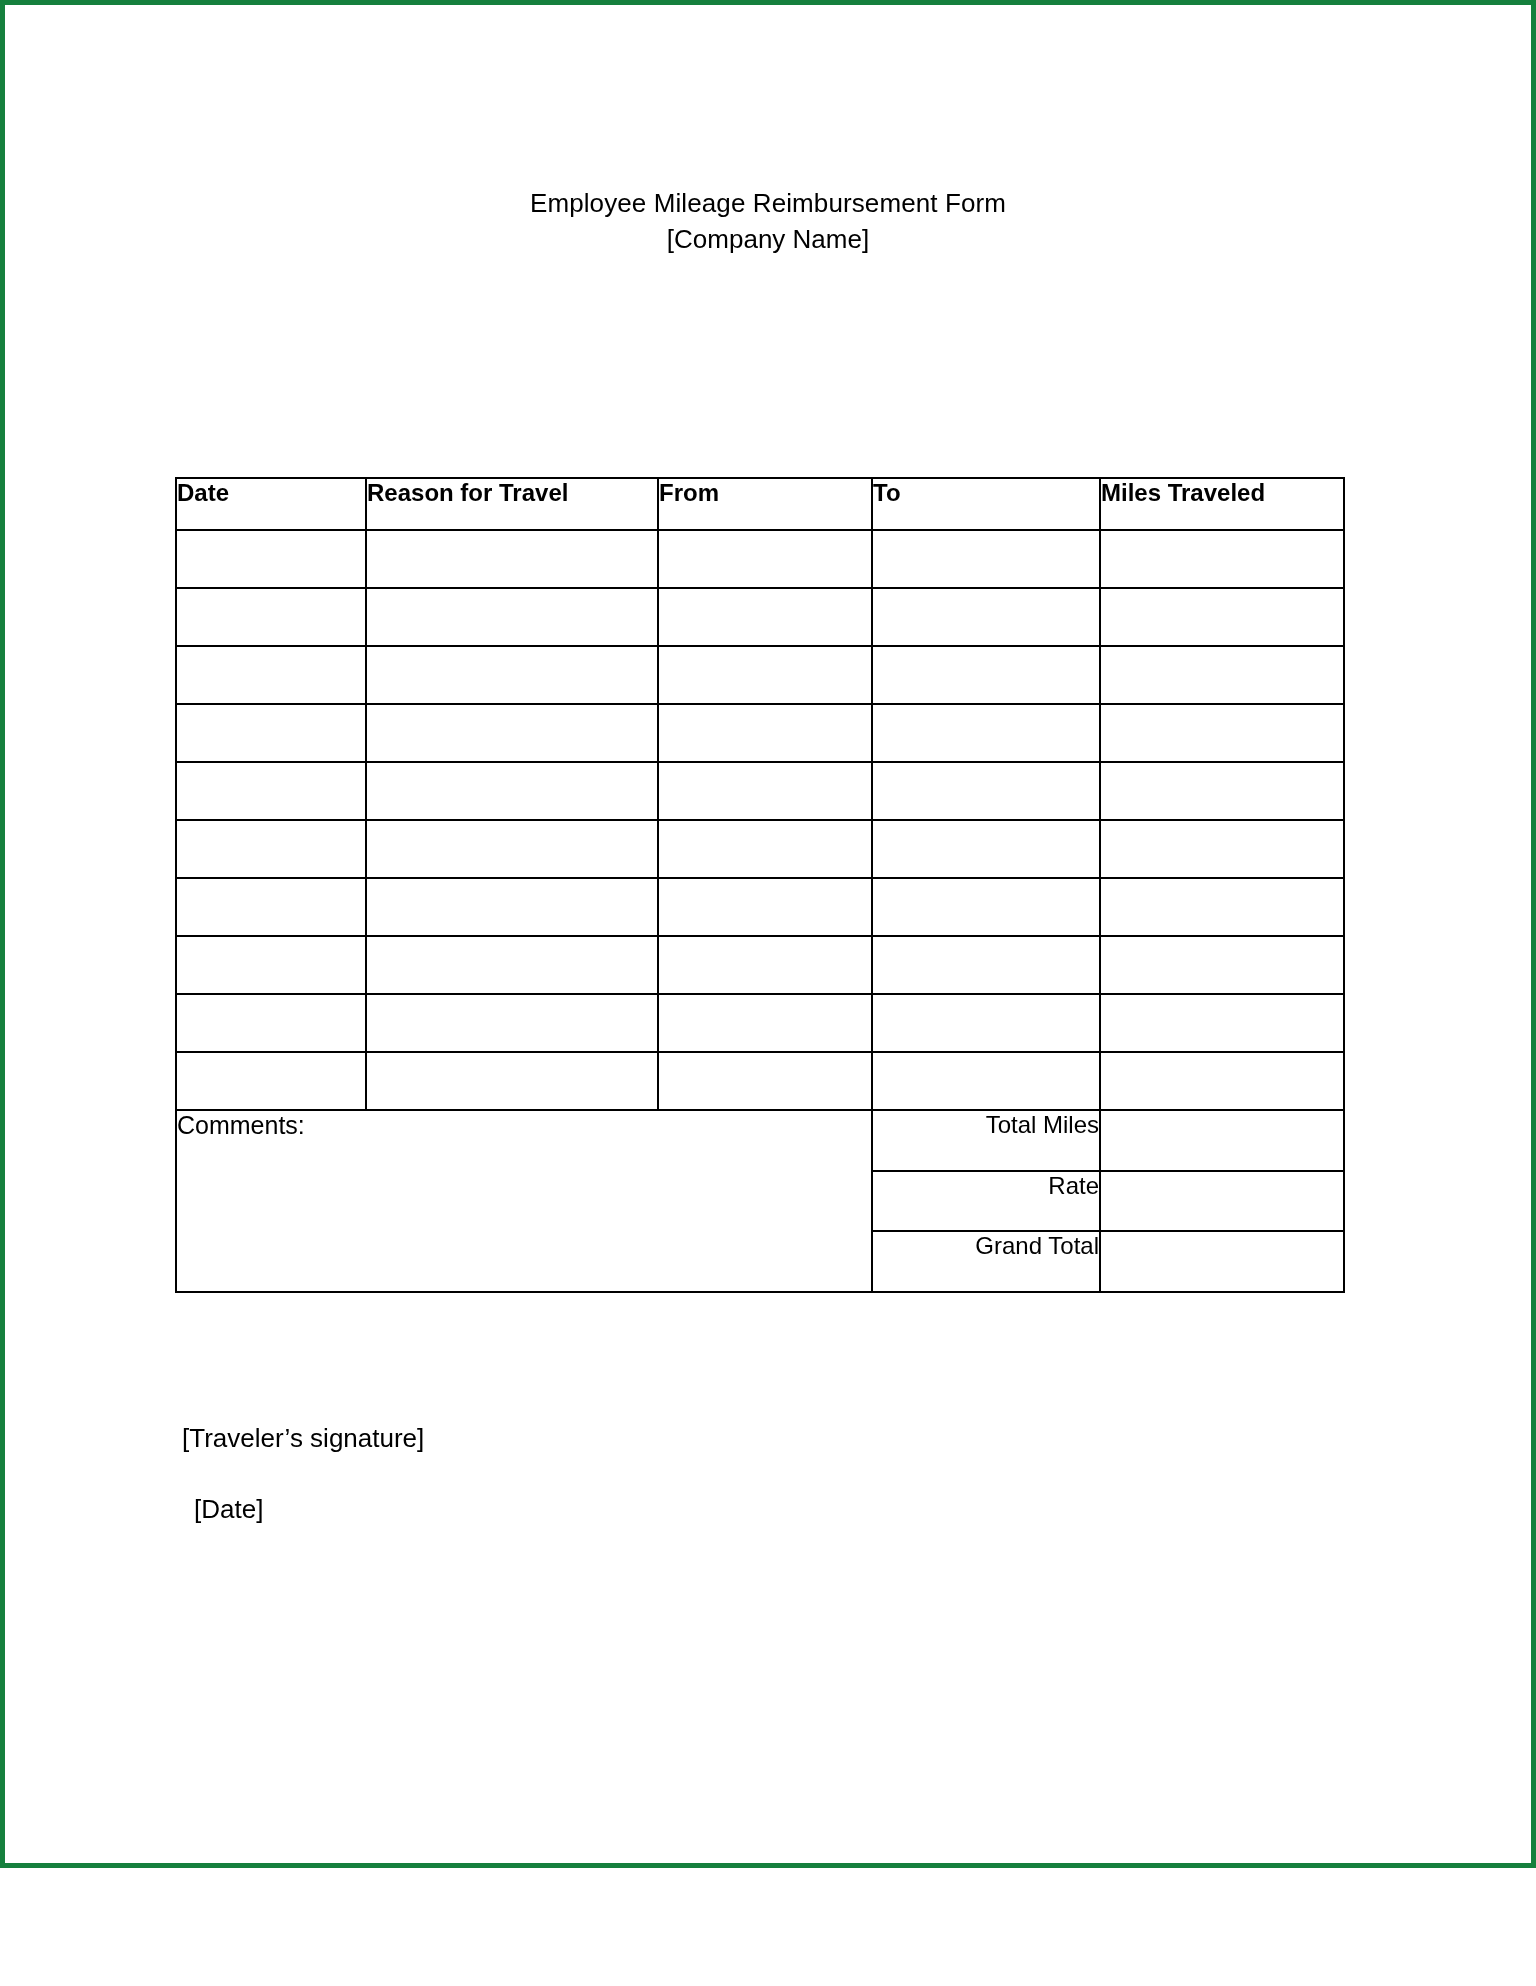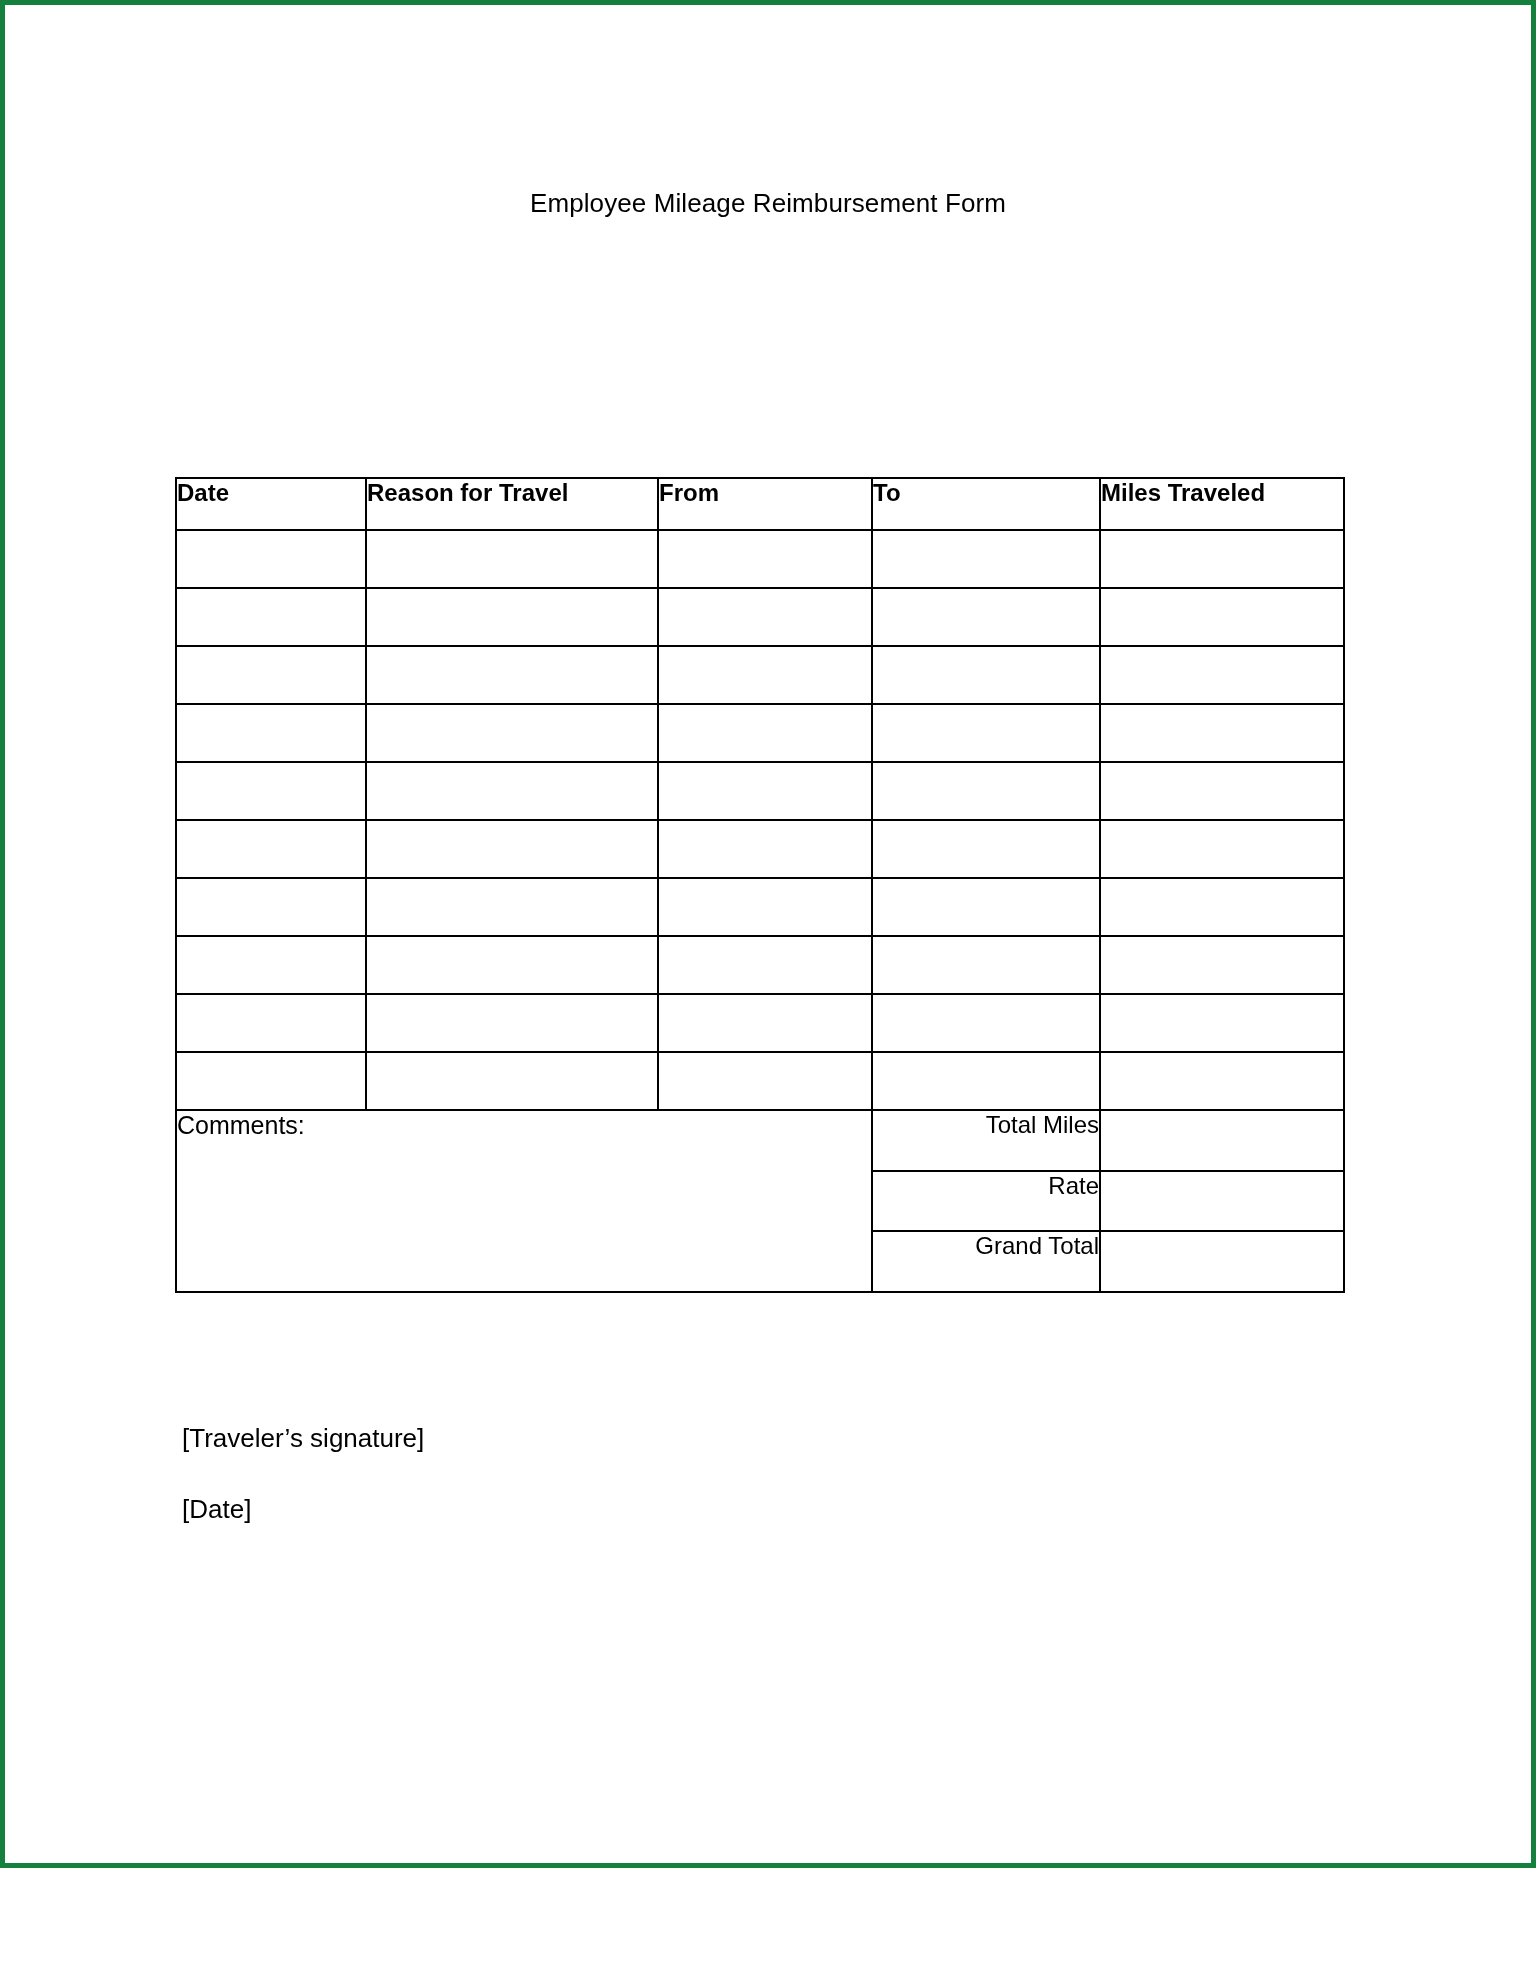--- a/index.html
+++ b/index.html
@@ -125,40 +125,41 @@
 
   
   .signature-block {
     position: absolute;
     left: 177px;
     top: 1416px;
     font-size: 26px;
     line-height: 34px;
   }
   .sig-line { white-space: nowrap; }
-  .sig-date { margin-top: 37px; white-space: nowrap; }
+  .sig-date { margin-top: 37px; white-space: nowrap; margin-left: 12px; }
 
   
   .footer-dot {
     position: absolute;
     left: 1336px;
     top: 1876px;
     font-size: 22px;
     line-height: 10px;
     color: #000000;
   }
 </style>
 </head>
 <body>
 
 <div class="page">
   <div class="sheet">
 
     <div class="title-block">
       <div class="doc-title">Employee Mileage Reimbursement Form</div>
+      <div class="company-name">[Company Name]</div>
     </div>
 
 
     <div class="mileage-table-wrap">
       <table class="mileage">
         <colgroup>
           <col class="col-date">
           <col class="col-reason">
           <col class="col-from">
           <col class="col-to">

